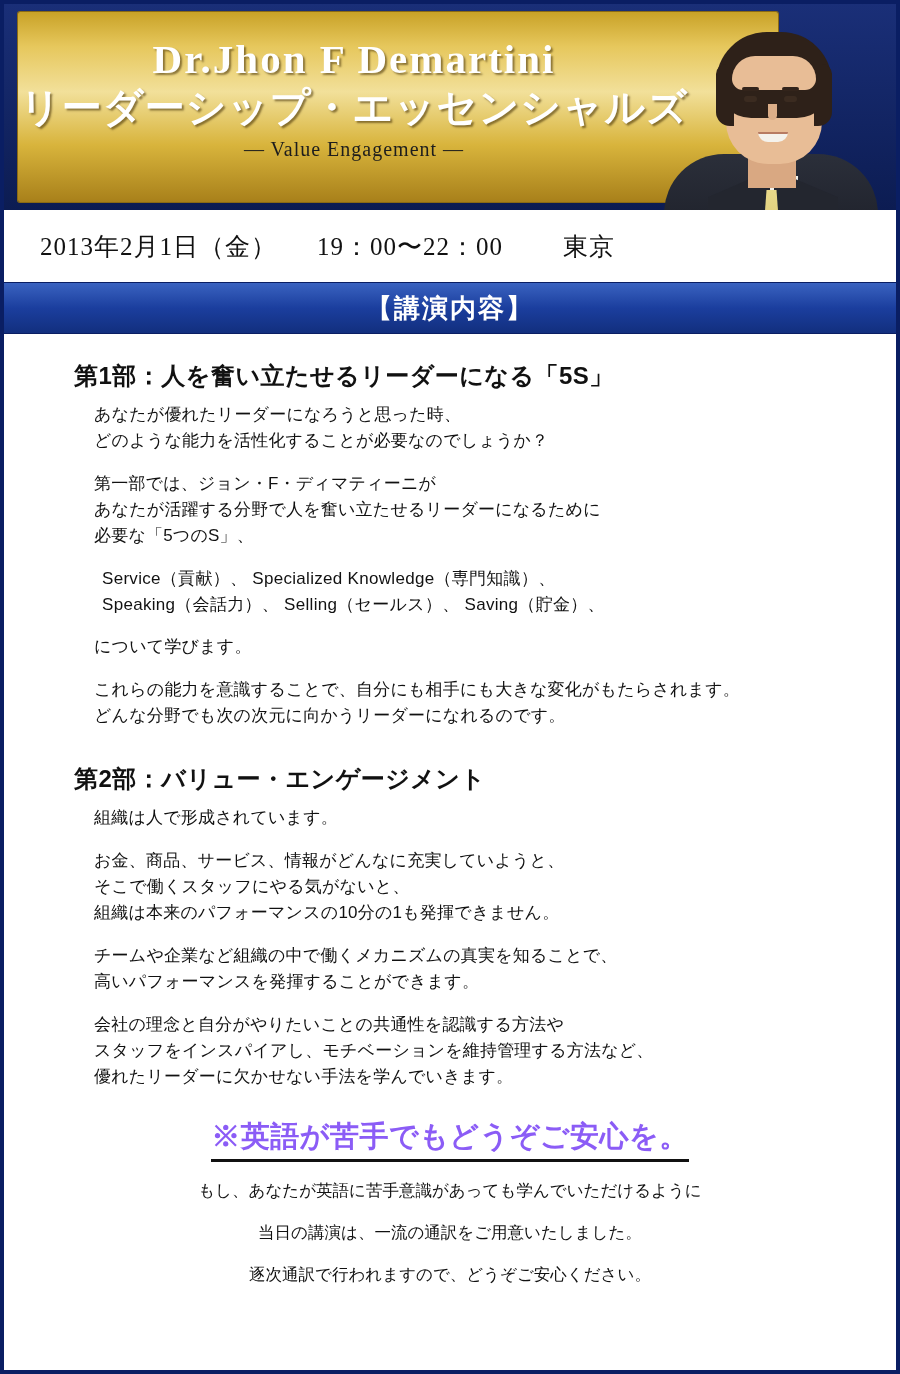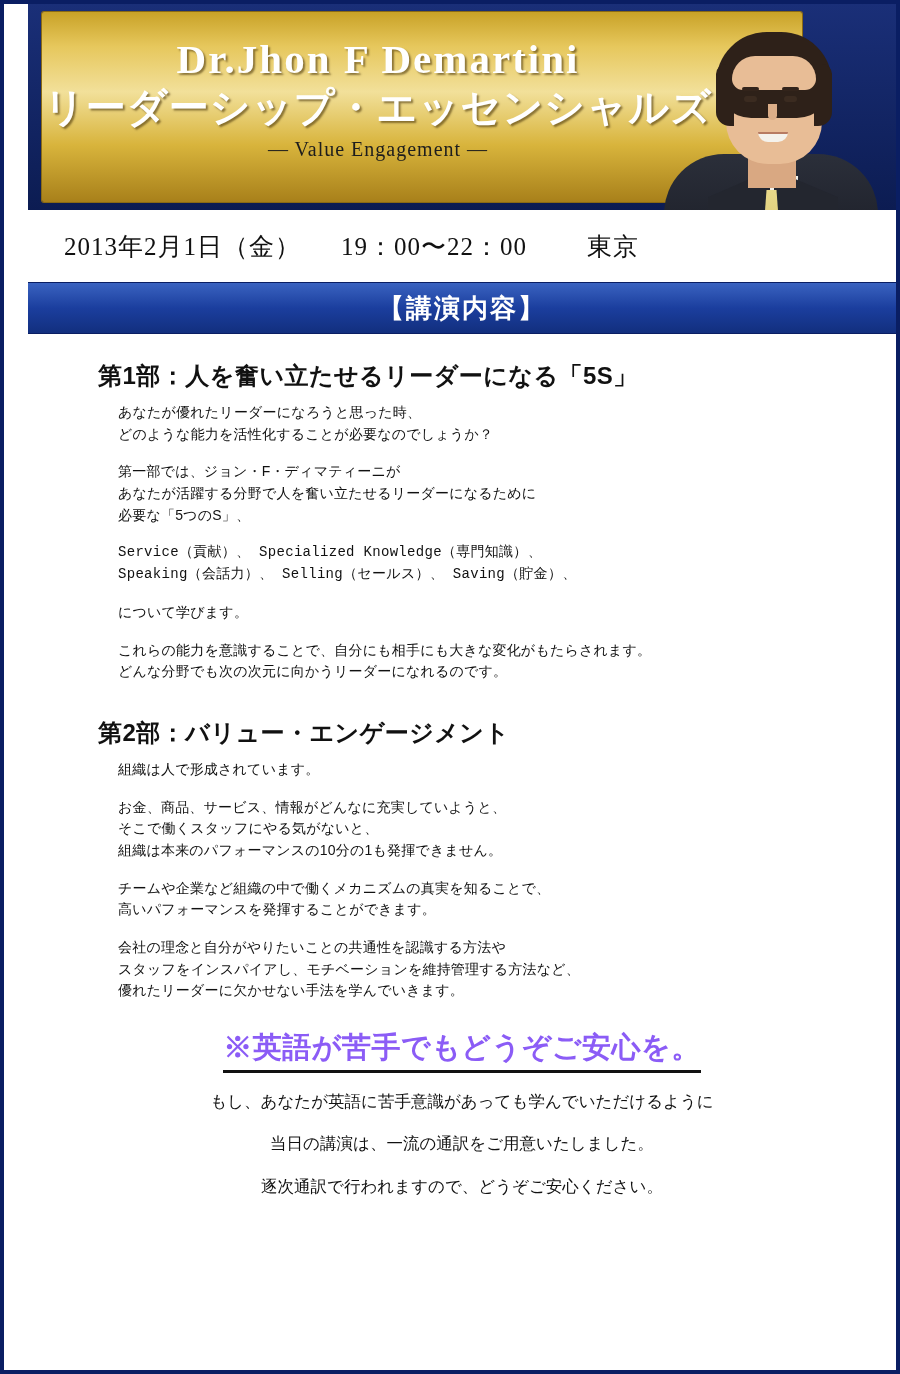--- a/index.html
+++ b/index.html
@@ -14,21 +14,20 @@
     color: #111;
     overflow: hidden;
   }
   .page {
     position: relative;
     width: 900px;
     height: 1374px;
     background: #ffffff;
     box-sizing: border-box;
     border: 4px solid #0a1e63;
-    padding-left: 24px;
   }
 
   
   .header {
     position: relative;
     height: 206px;
     background: linear-gradient(180deg, #1a2f78 0%, #0c1c52 100%);
     overflow: hidden;
   }
   .header-gold {
@@ -278,28 +277,29 @@
     color: #111;
     margin: 0 0 10px 36px;
     letter-spacing: 0.5px;
   }
   .part2-title { margin-top: 34px; }
   .para-block {
     margin: 0 0 16px 56px;
   }
   .para-block p {
     margin: 0;
-    font-size: 14px;
+    font-size: 17px;
     line-height: 1.55;
     color: #111;
     letter-spacing: 0.2px;
   }
   .para-block.latin p {
-    font-family: Liberation Mono, monospace;
+    font-family: Liberation Sans, sans-serif;
     letter-spacing: 0.3px;
+    margin-left: 8px;
   }
 
   
   .notice {
     margin-top: 26px;
     text-align: center;
   }
   .notice-head {
     display: inline-block;
     font-size: 29px;

